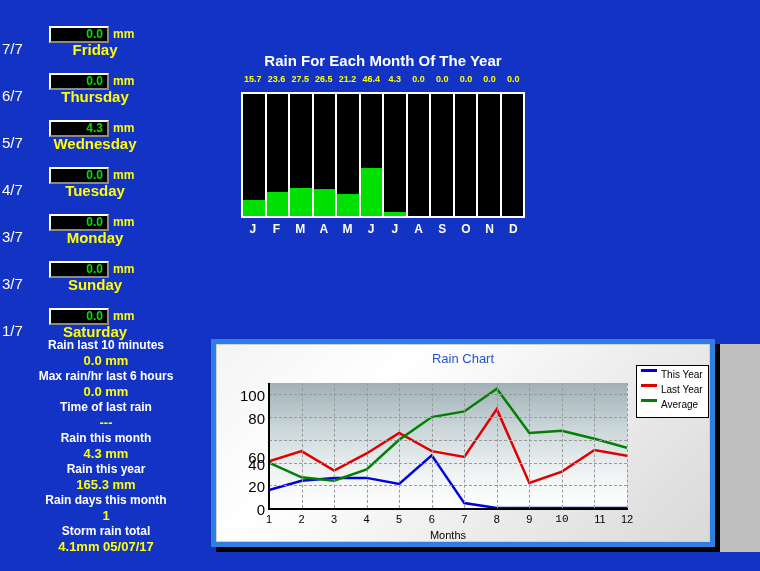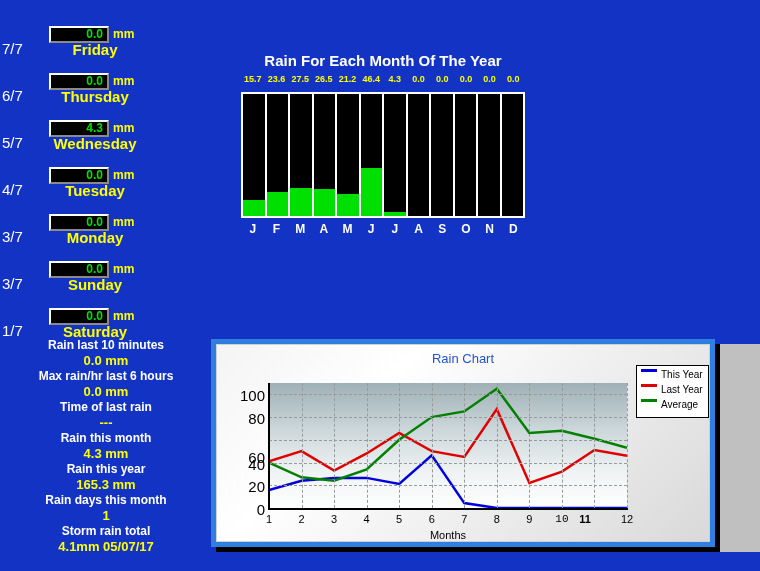--- a/index.html
+++ b/index.html
@@ -324,21 +324,21 @@
         <div class="xtick" style="left: 52px;">1</div>
         <div class="xtick" style="left: 84.5455px;">2</div>
         <div class="xtick" style="left: 117.091px;">3</div>
         <div class="xtick" style="left: 149.636px;">4</div>
         <div class="xtick" style="left: 182.182px;">5</div>
         <div class="xtick" style="left: 214.727px;">6</div>
         <div class="xtick" style="left: 247.273px;">7</div>
         <div class="xtick" style="left: 279.818px;">8</div>
         <div class="xtick" style="left: 312.364px;">9</div>
         <div class="xtick" style="left: 344.909px; font-family: Liberation Mono, monospace;">10</div>
-        <div class="xtick" style="left: 368px; font-weight: bold;">11</div>
+        <div class="xtick" style="left: 383px;">11</div>
         <div class="xtick" style="left: 410px;">12</div>
       </div>
     <div id="xaxis-title">Months</div>
     <div id="legend">
         <div class="leg-row">
           <div class="leg-swatch" style="background: rgb(0, 0, 221);"></div>
           <div class="leg-text">This Year</div>
         </div>
         <div class="leg-row">
           <div class="leg-swatch" style="background: rgb(224, 0, 0);"></div>

